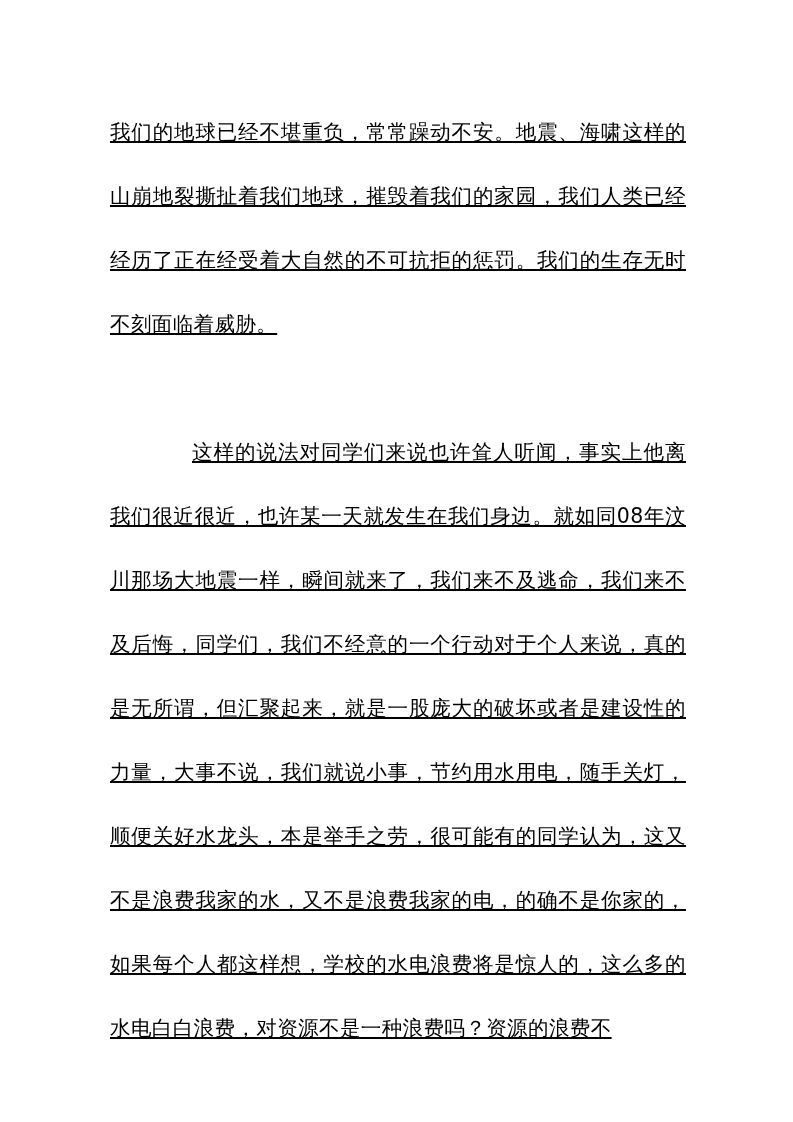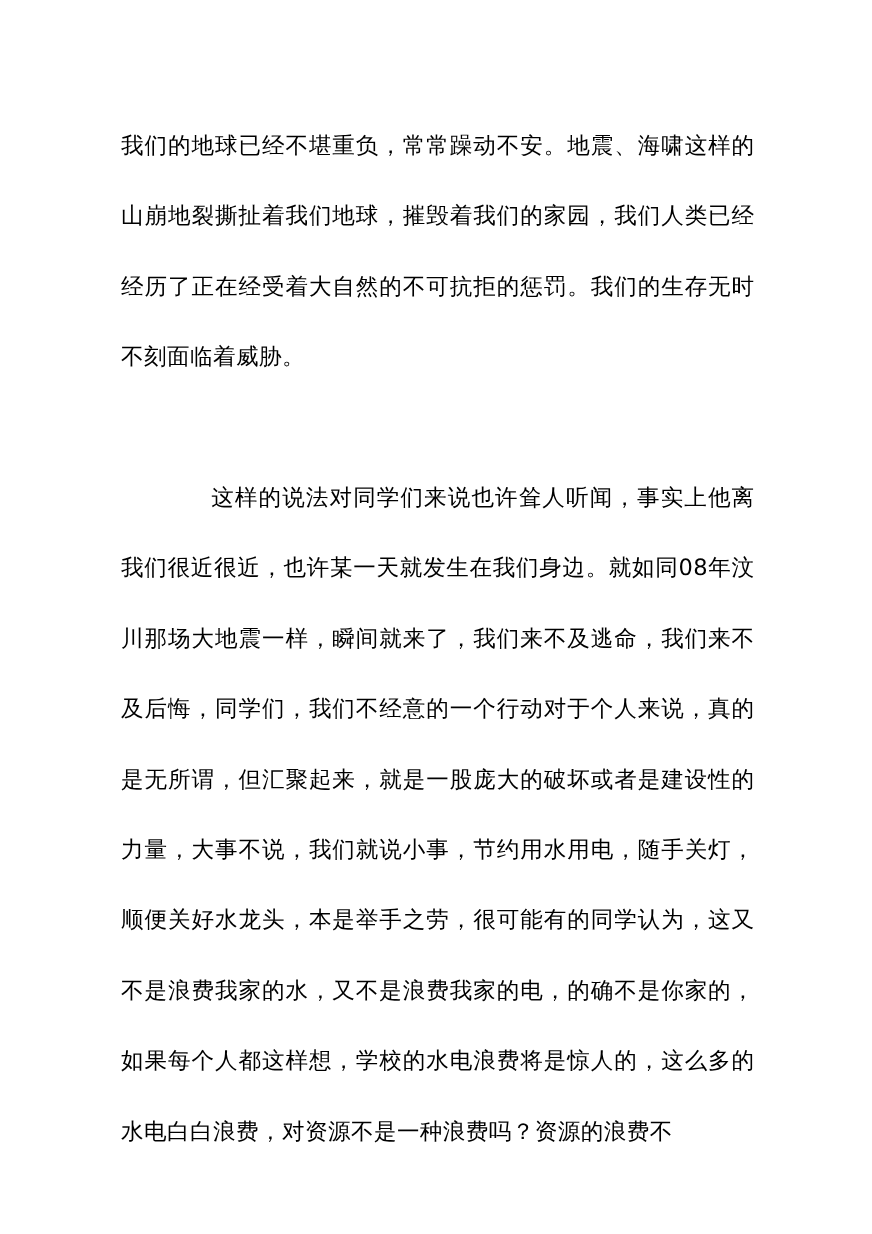--- a/index.html
+++ b/index.html
@@ -14,20 +14,21 @@
     color: #000000;
     overflow: hidden;
   }
   .page {
     position: relative;
     box-sizing: border-box;
     width: 793px;
     height: 1122px;
     background: #ffffff;
     padding: 100px 110px 60px 110px;
+    text-decoration: underline;
   }
   .doc-body {
     width: 576px;
   }
   .para {
     font-size: 20.5px;
     line-height: 64px;
     letter-spacing: 0.4px;
     text-align: justify;
     text-justify: inter-ideograph;

